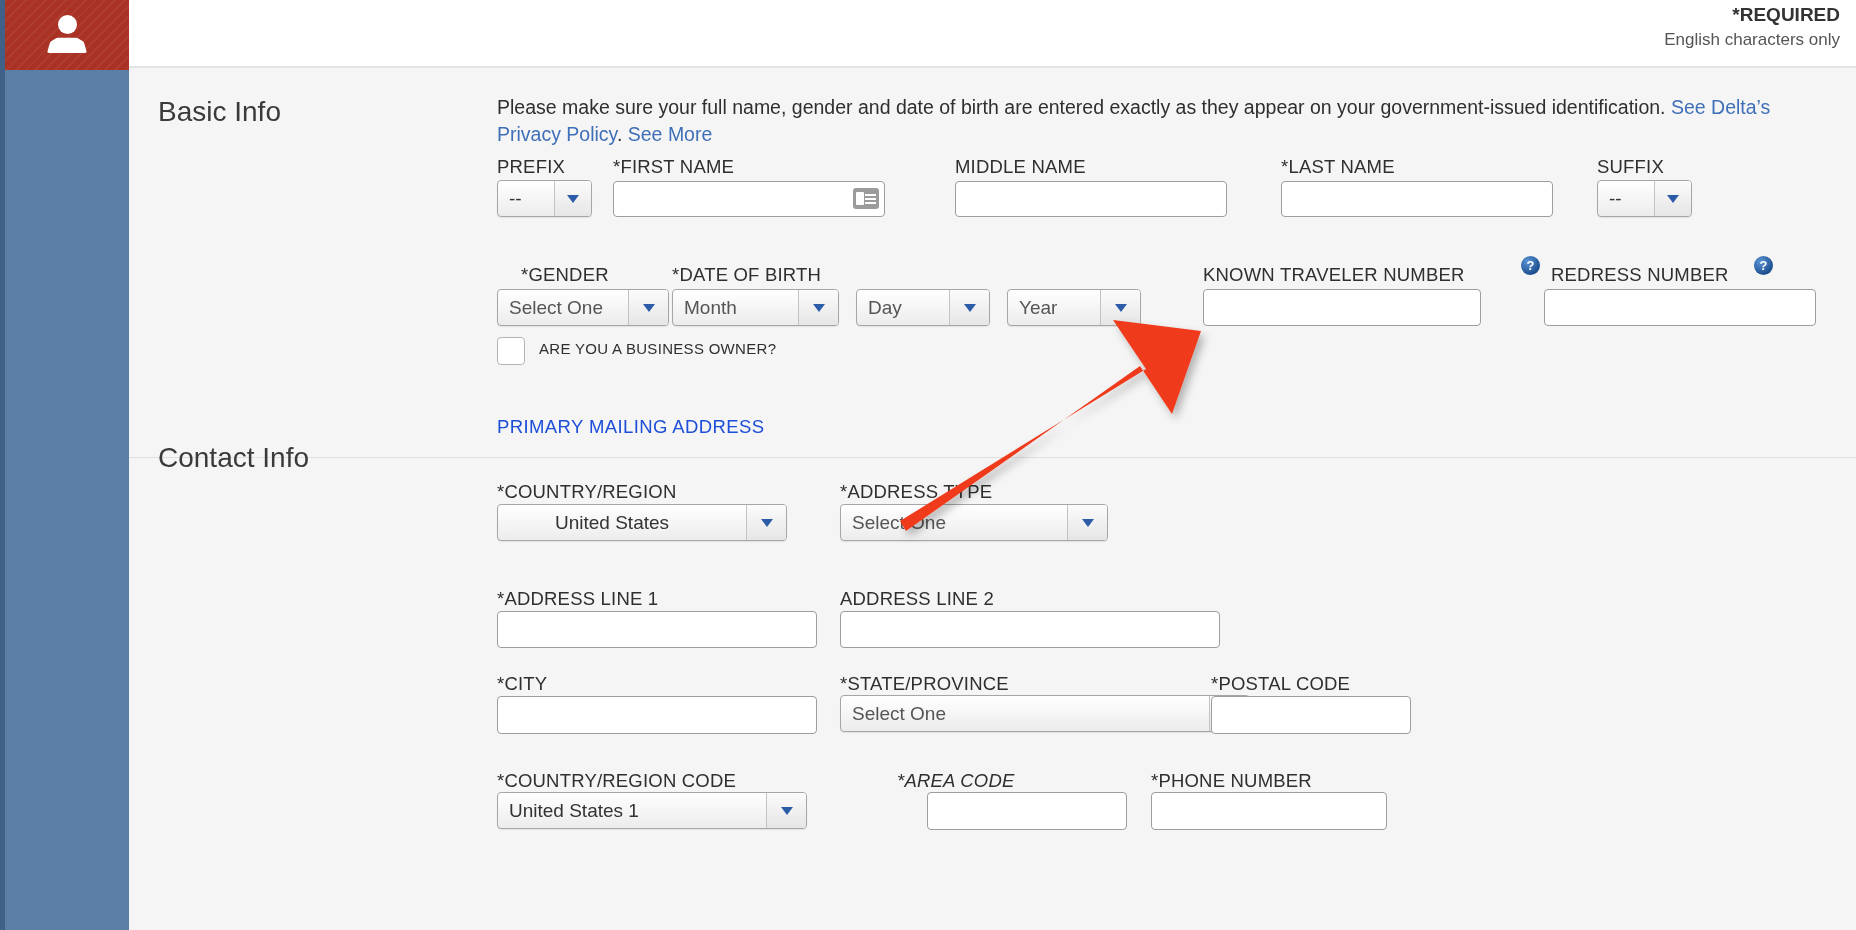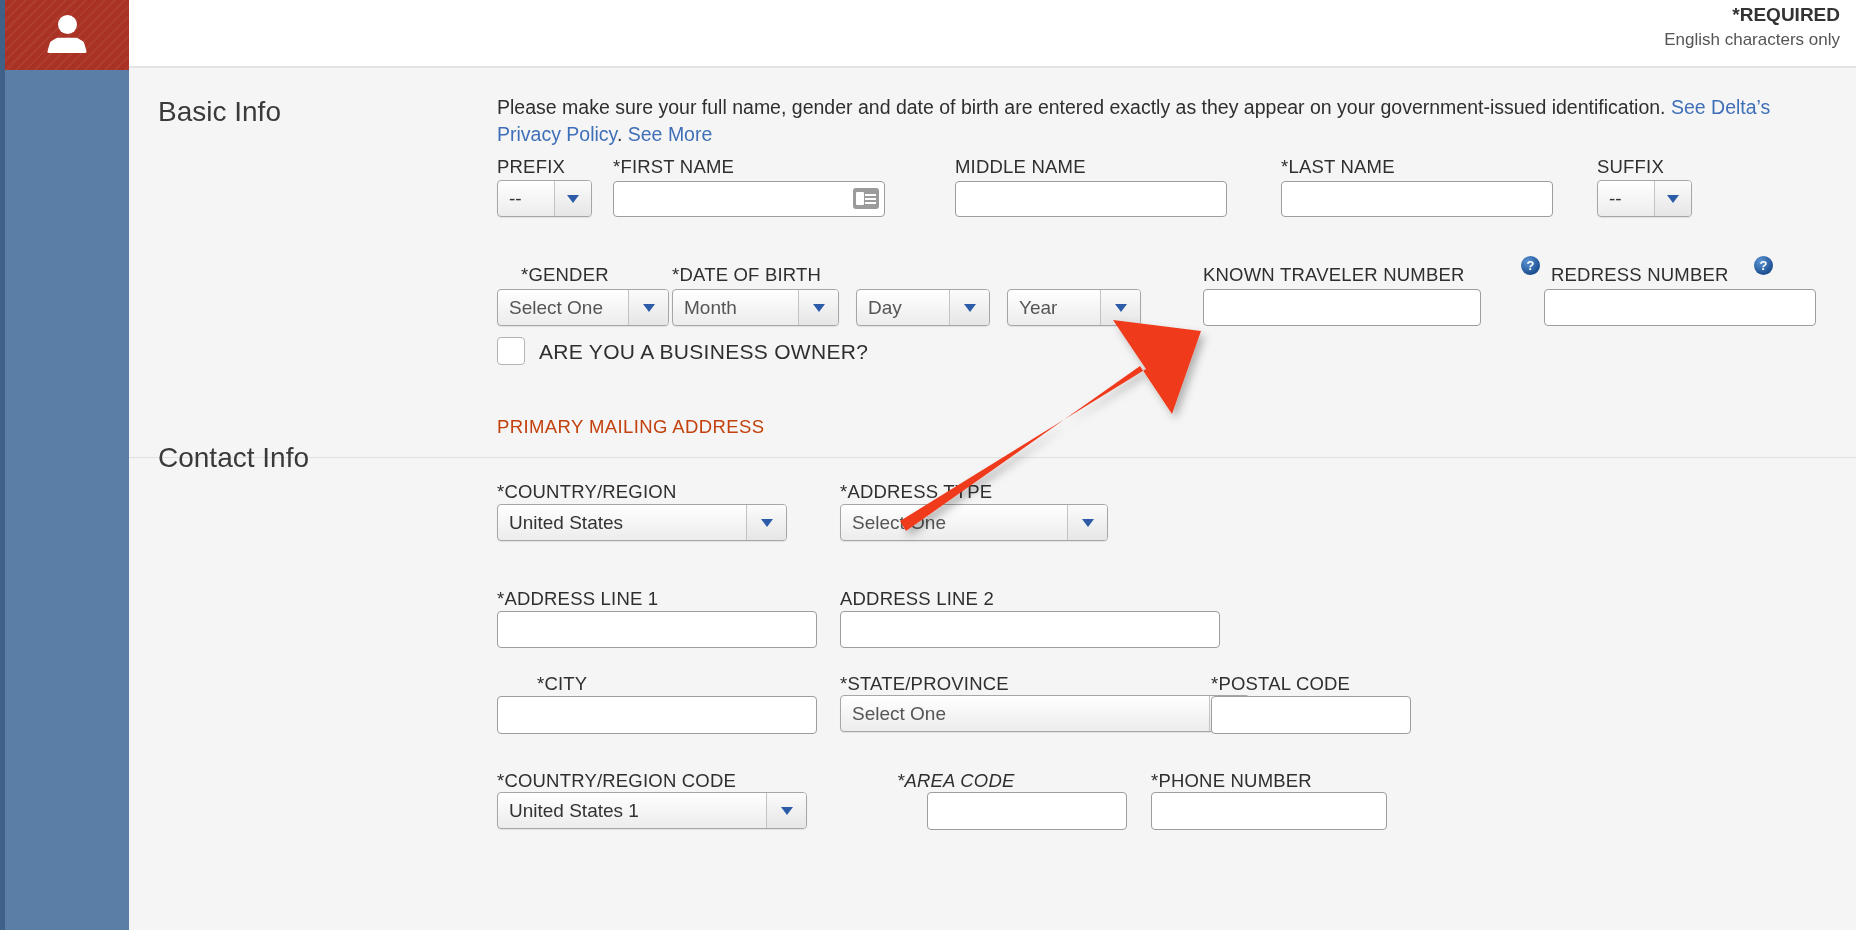--- a/index.html
+++ b/index.html
@@ -51,21 +51,21 @@
   .intro {
     position: absolute; left: 368px; top: 26px; width: 1320px;
     font-size: 19.5px; line-height: 27px; color: #2f2f2f;
   }
   .intro a { color: #3f6fb8; text-decoration: none; }
 
   .fld-label {
     position: absolute; font-size: 18.5px; color: #2f2f2f; letter-spacing: 0.2px;
     white-space: nowrap;
   }
-  .sub-head { position: absolute; font-size: 18.5px; color: #c2410c; letter-spacing: 0.4px; }
+  .sub-head { position: absolute; font-size: 18.5px; color: #1d4ed8; letter-spacing: 0.4px; }
 
   
   .tinput {
     position: absolute; background: #fff; border: 1px solid #9d9d9d; border-radius: 4px;
     height: 36px; font-size: 18px; color: #222; padding: 0 8px;
     font-family: "Liberation Sans", sans-serif; outline: none;
   }
 
   
   .sel {
@@ -105,21 +105,21 @@
     background: radial-gradient(circle at 35% 30%, #5b95d6, #1d4f91 70%);
     color: #fff; font-size: 13px; font-weight: bold; line-height: 19px; text-align: center;
     cursor: pointer;
   }
 
   
   .cbox {
     position: absolute; width: 28px; height: 28px; background: #fff;
     border: 1px solid #b4b4b4; border-radius: 4px; cursor: pointer;
   }
-  .cbox-label { position: absolute; font-size: 21px; color: #2f2f2f; letter-spacing: 0.3px; }
+  .cbox-label { position: absolute; font-size: 15px; color: #2f2f2f; letter-spacing: 0.3px; }
 
   
   .anno { position: absolute; left: 0; top: 0; width: 1856px; height: 930px; pointer-events: none; }
 </style>
 </head>
 <body>
 
 <div id="app">
 
   <div class="rail">
@@ -218,42 +218,42 @@
     <div class="help-icon" style="left:1625px; top:188px;">?</div>
     <input class="tinput" style="left: 1415px; top: 221px; width: 272px; height: 37px;" value="">
 
     <div class="cbox" style="left:368px; top:269px;"></div>
     <div class="cbox-label" style="left:410px; top:272px;">ARE YOU A BUSINESS OWNER?</div>
 
     <div class="section-title" id="contact-title">Contact Info</div>
     <div class="sub-head" style="left:368px; top:348px;">PRIMARY MAILING ADDRESS</div>
 
     <div class="fld-label" style="left:368px; top:413px;">*COUNTRY/REGION</div>
-    <div class="sel" style="left:368px; top:436px; width:290px;">
+    <div class="sel" style="left:368px; top:436px; width:290px;padding-left:46px;">
       <div class="val">United States</div>
       <div class="arrowbox">
           <span class="caret"></span>
         </div>
     </div>
 
     <div class="fld-label" style="left:711px; top:413px;">*ADDRESS TYPE</div>
     <div class="sel" style="left:711px; top:436px; width:268px;">
       <div class="val dim">Select One</div>
       <div class="arrowbox">
           <span class="caret"></span>
         </div>
     </div>
 
     <div class="fld-label" style="left:368px; top:520px;">*ADDRESS LINE 1</div>
     <input class="tinput" style="left: 368px; top: 543px; width: 320px; height: 37px;" value="">
 
     <div class="fld-label" style="left:711px; top:520px;">ADDRESS LINE 2</div>
     <input class="tinput" style="left: 711px; top: 543px; width: 380px; height: 37px;" value="">
 
-    <div class="fld-label" style="left:368px; top:605px;margin-left:40px;">*CITY</div>
+    <div class="fld-label" style="left:368px; top:605px;">*CITY</div>
     <input class="tinput" style="left: 368px; top: 628px; width: 320px; height: 38px;" value="">
 
     <div class="fld-label" style="left:711px; top:605px;">*STATE/PROVINCE</div>
     <div class="sel" style="left:711px; top:627px; width:410px;">
       <div class="val dim">Select One</div>
       <div class="arrowbox">
           <span class="caret"></span>
         </div>
     </div>
 

